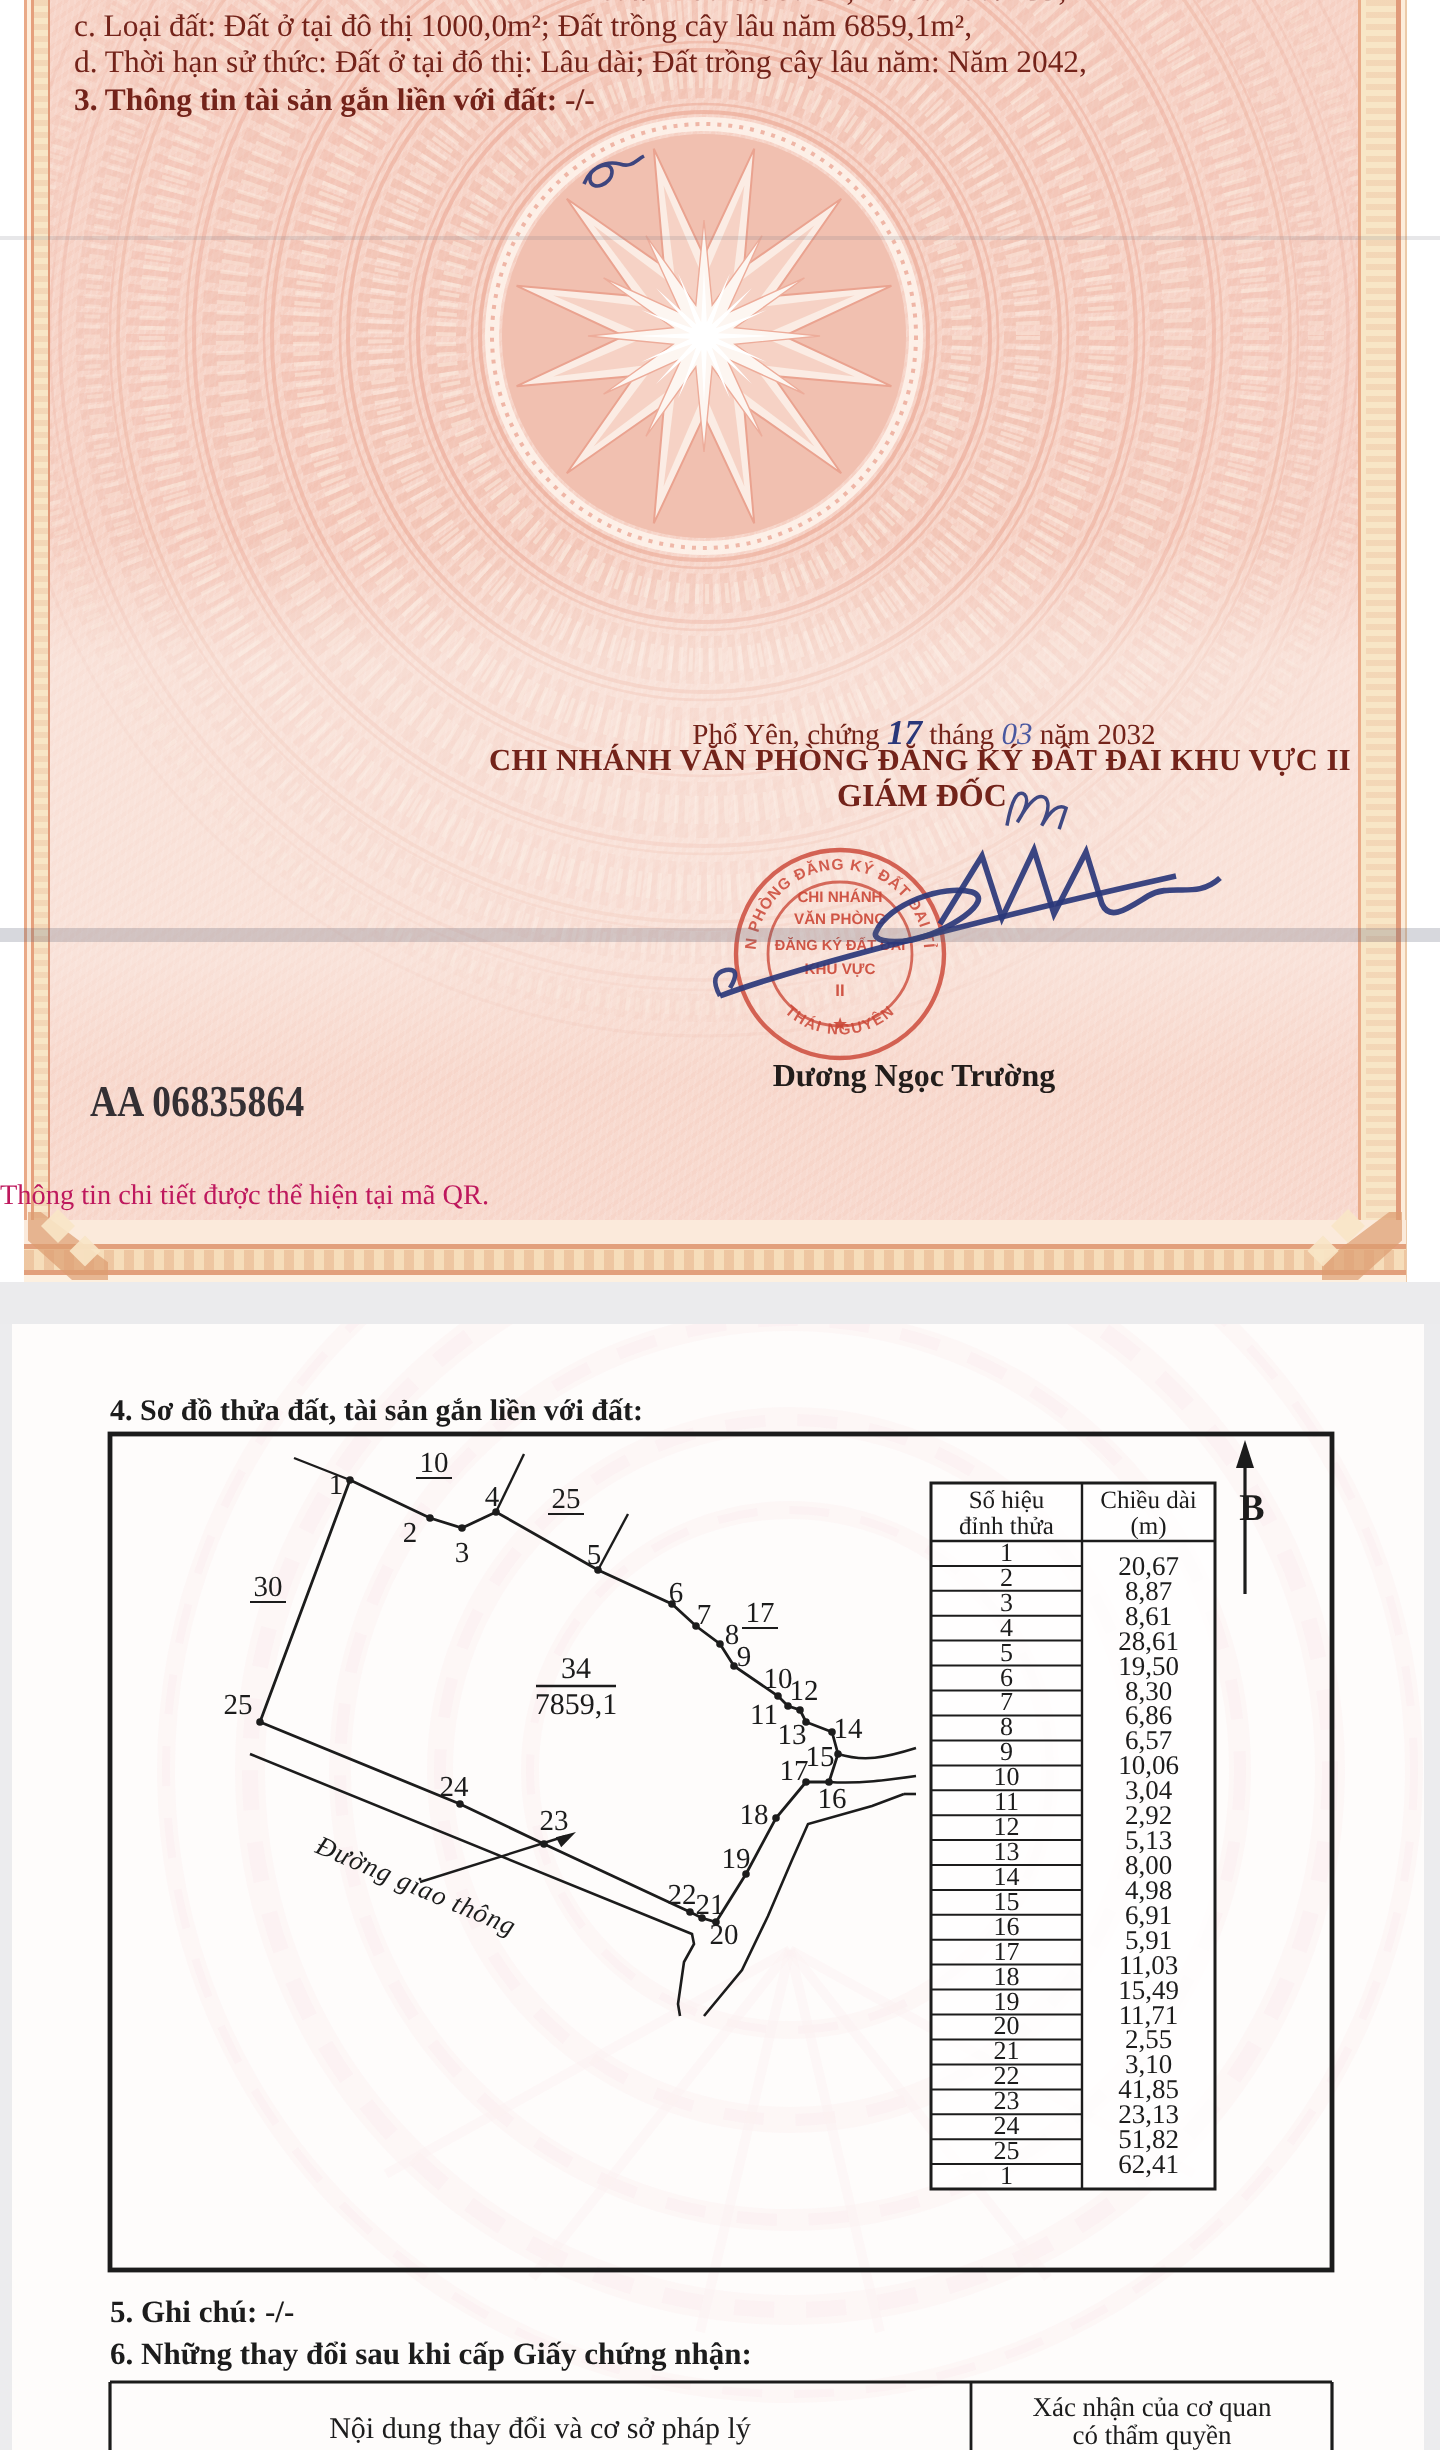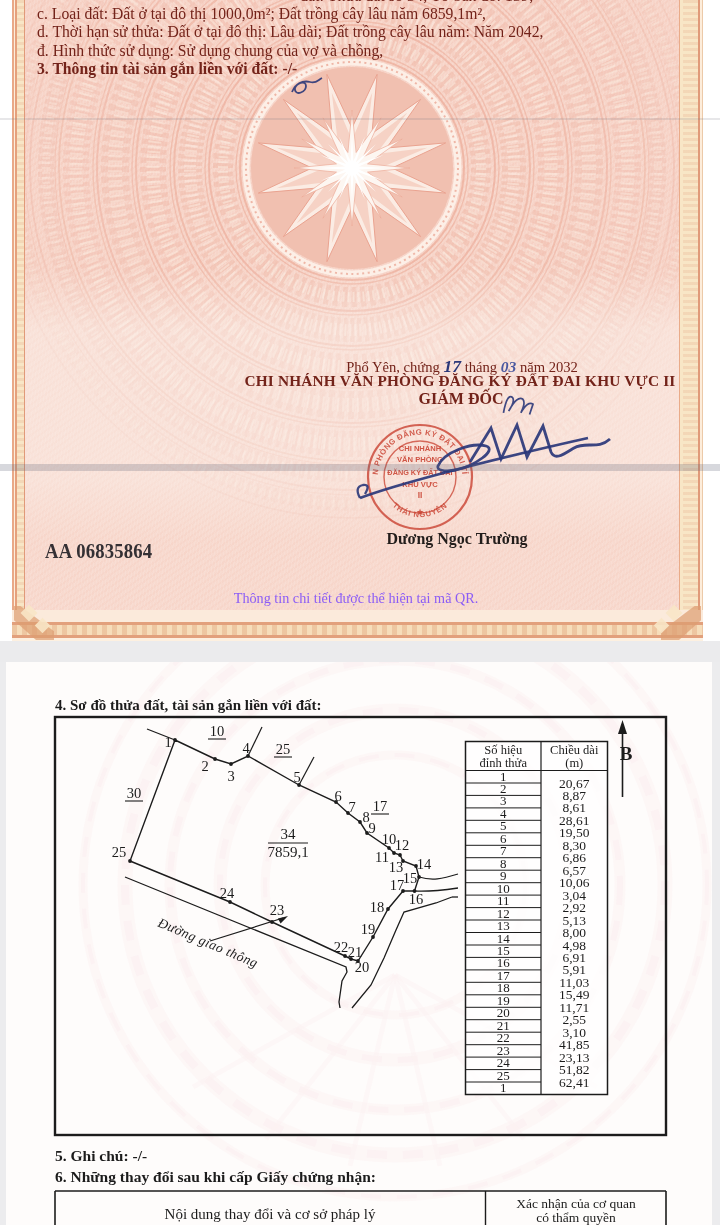--- a/index.html
+++ b/index.html
@@ -86,36 +86,35 @@
     clip-path:polygon(84% 0,100% 0,100% 42%,45% 100%,0 100%,0 74%);"></div>
   <div class="abs" style="left:668px;top:607px;width:12px;height:12px;background:#f8e6c6;opacity:0.9;transform:rotate(45deg);"></div>
   <div class="abs" style="left:656px;top:620px;width:11px;height:11px;background:#f8e6c6;opacity:0.9;transform:rotate(45deg);"></div>
 
   <div class="abs" style="left:300px;top:-13px;width:360px;height:18px;overflow:hidden;color:#73231a;font-size:16px;">đất: Thửa đất số 34; Tờ bản đồ: 139;</div>
 
   <div class="abs" style="left:37px;top:5px;width:660px;color:#73231a;font-size:15.7px;line-height:18.4px;">
 
     <div>c. Loại đất: Đất ở tại đô thị 1000,0m²; Đất trồng cây lâu năm 6859,1m²,</div>
 
-    <div>d. Thời hạn sử thửa: Đất ở tại đô thị: Lâu dài; Đất trồng cây lâu năm: Năm 2042,</div>
-
-    <div>đ. Hình thức sử dụng: Sử dụng chung của vợ và chồng,</div>
+    <div>d. Thời hạn sử thức: Đất ở tại đô thị: Lâu dài; Đất trồng cây lâu năm: Năm 2042,</div>
+
 
 
     <div style="font-weight:bold">3. Thông tin tài sản gắn liền với đất: -/-</div>
   </div>
 
   <svg width="40" height="24" viewBox="0 0 40 24" style="position:absolute;left:288px;top:76px">
       <path d="M4,16 C8,6 18,4 18,10 C18,16 8,20 7,14 C6,9 14,4 22,6 C28,8 30,4 34,2" fill="none" stroke="#2a3779" stroke-width="1.8" opacity="0.9"></path>
     </svg>
 
   <div class="abs" style="left:0;top:118px;width:720px;height:2px;background:rgba(120,120,135,0.18);"></div>
 
   <div class="abs" style="left:0;top:356px;width:924px;text-align:center;color:#73231a;font-size:14.6px;">
-    <span>Phổ Yên, chứng </span><span style="color:#2a3779;font-style:italic;font-size:17.5px;font-weight:bold;">17</span><span> tháng </span><span style="color:#4a58a0;font-style:italic;font-size:15.5px;font-weight:bold;">03</span><span> năm 2032</span>
+    <span>Phổ Yên, chứng </span><span style="color:#2a3779;font-style:italic;font-size:17.5px;font-weight:bold;">17</span><span> tháng </span><span style="color:#4a58a0;font-style:italic;font-size:15.5px;font-weight:normal;">03</span><span> năm 2032</span>
   </div>
 
   <div class="abs" style="left:0;top:372px;width:920px;text-align:center;color:#73231a;font-size:15.3px;font-weight:bold;letter-spacing:0.2px;">CHI NHÁNH VĂN PHÒNG ĐĂNG KÝ ĐẤT ĐAI KHU VỰC II</div>
 
   <div class="abs" style="left:0;top:390px;width:922px;text-align:center;color:#73231a;font-size:16px;font-weight:bold;">GIÁM ĐỐC</div>
 
   <svg width="40" height="30" viewBox="0 0 46 34" style="position:absolute;left:500px;top:390px">
       <path d="M4,26 Q8,4 14,8 Q18,12 10,24 Q20,6 26,10 Q30,14 24,26 Q32,12 38,16 L34,28" fill="none" stroke="#2a3779" stroke-width="2" opacity="0.9"></path>
     </svg>
 
@@ -142,21 +141,21 @@
       <path d="M86,48 C92,34 120,24 134,28 C146,32 122,48 104,52 C92,54 84,52 86,48 Z" fill="none" stroke="#2a3779" stroke-width="2.8" opacity="0.92"></path>
       <path d="M118,44 L139,10 L149,41 L165,7 L175,39 L191,8 L199,34 C203,43 212,36 222,30 C234,23 246,32 258,21" fill="none" stroke="#2a3779" stroke-width="2.8" opacity="0.92"></path>
     </svg>
 
   <div class="abs" style="left:0;top:464px;width:720px;height:7px;background:rgba(95,100,120,0.25);"></div>
 
   <div class="abs" style="left:45px;top:538px;color:#343034;font-size:22px;font-weight:bold;letter-spacing:0.2px;transform:scale(0.85,1);transform-origin:left top;">AA 06835864</div>
 
   <div class="abs" style="left:0;top:530px;width:914px;text-align:center;color:#221d1b;font-size:16px;font-weight:bold;">Dương Ngọc Trường</div>
 
-  <div class="abs" style="left:0;top:590px;width:712px;text-align:center;color:#8b5cf6;font-size:14.2px;">Thông tin chi tiết được thể hiện tại mã QR.</div>
+  <div class="abs" style="left:0;top:590px;width:712px;text-align:left;color:#be185d;font-size:14.2px;">Thông tin chi tiết được thể hiện tại mã QR.</div>
 </div>
 
 <div class="abs" style="left:0;top:641px;width:720px;height:21px;background:#ebebed;"></div>
 
 <div class="abs" style="left:0;top:662px;width:720px;height:563px;background:#fefcfb;"></div>
 <div class="abs" style="left:0;top:662px;width:6px;height:563px;background:#ececee;"></div>
 <div class="abs" style="left:712px;top:662px;width:8px;height:563px;background:#ececee;"></div>
 <svg width="720" height="563" viewBox="0 662 720 563" style="position:absolute;left:0;top:662px">
     <g opacity="0.38">
       <circle cx="395" cy="885" r="130" fill="none" stroke="#f9e2e5" stroke-width="9" opacity="0.5"></circle>

